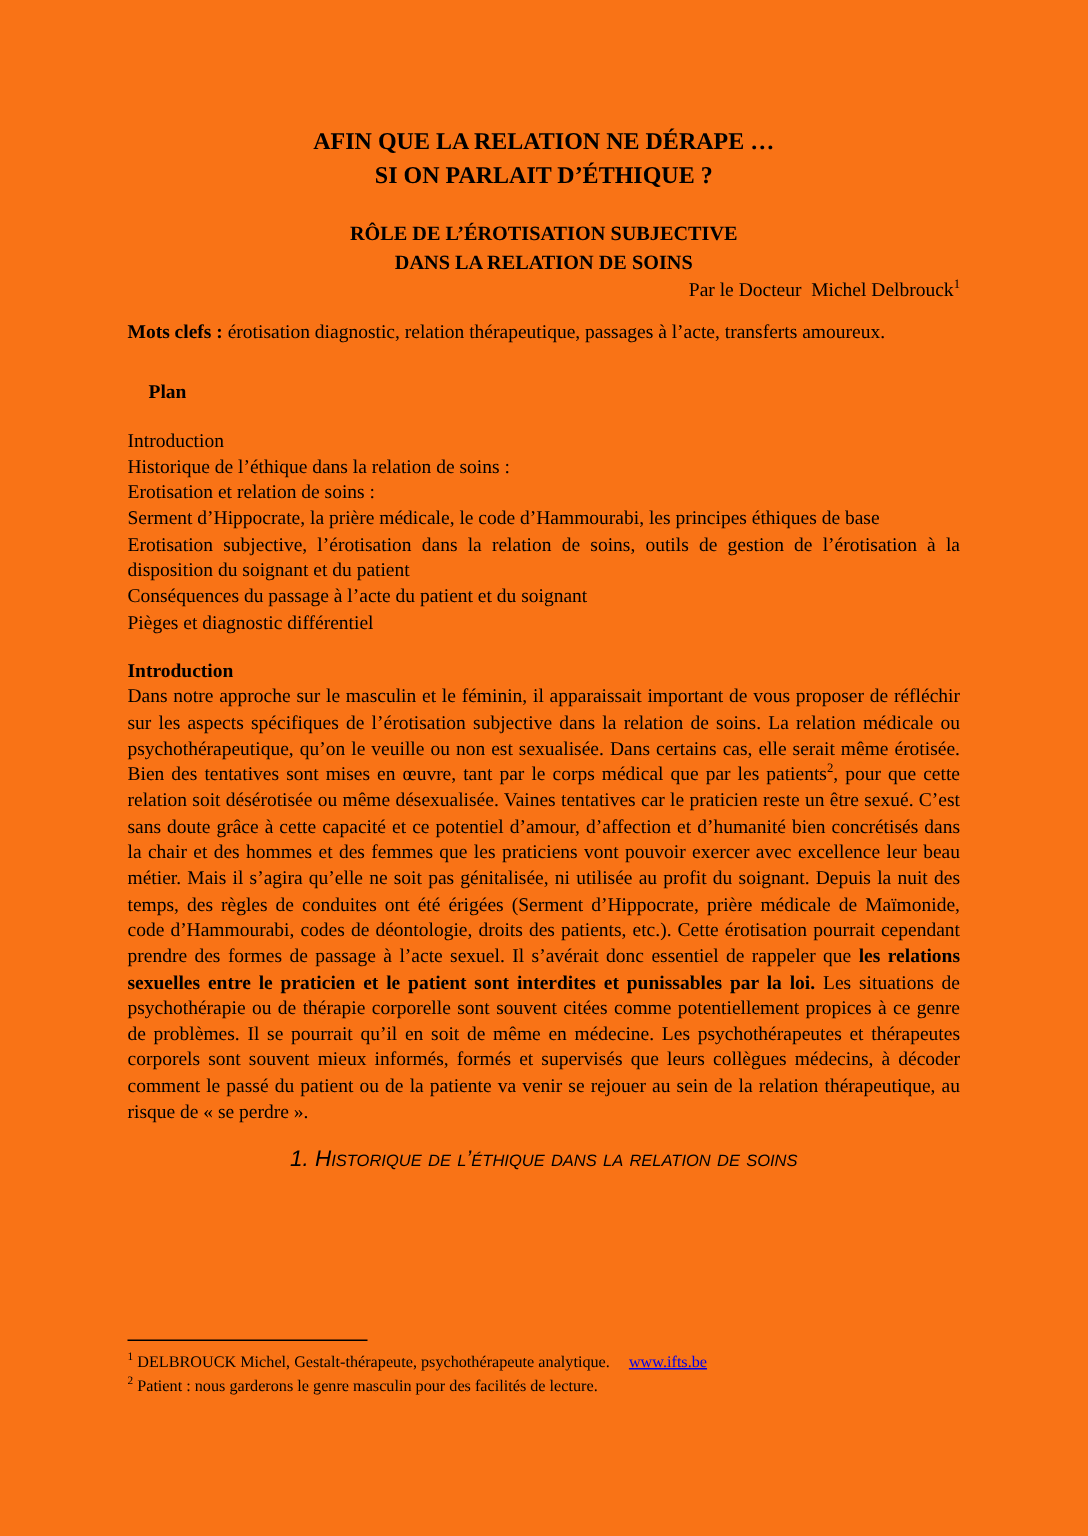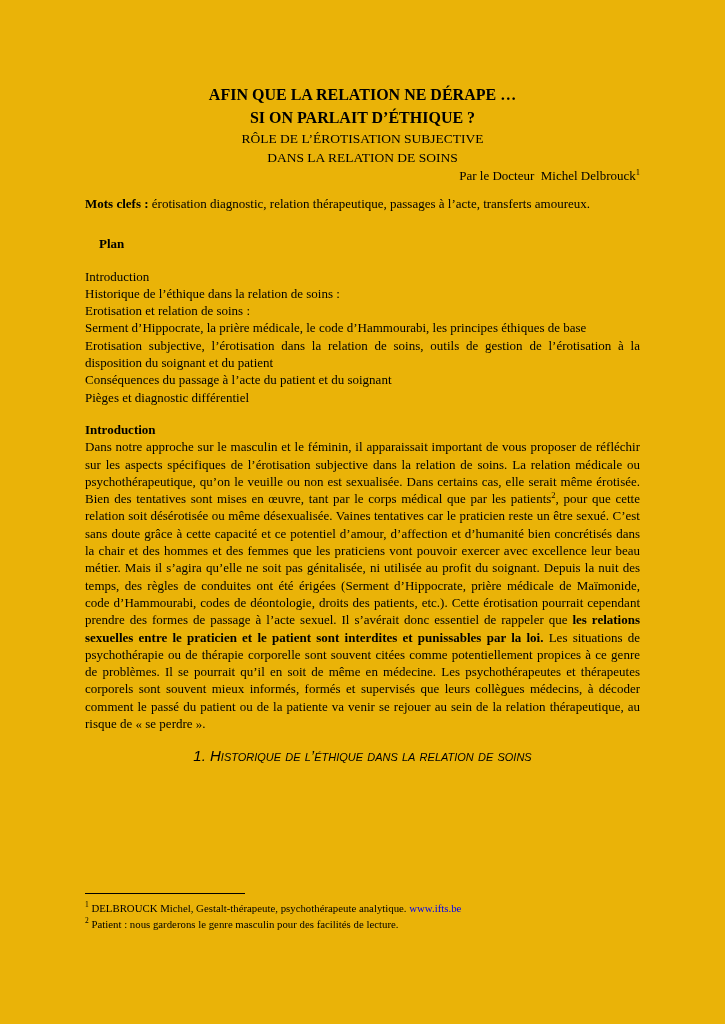--- a/index.html
+++ b/index.html
@@ -1,24 +1,24 @@
 <!DOCTYPE html>
 <html style="--ink: #000000; --link: #0000ee;"><head>
 <meta charset="utf-8">
 <style>
   html,body{margin:0;padding:0;}
   body{background:#ffffff;}
   .page{
-    position:relative;width:725px;height:1024px;background:#eab308;
+    position:relative;width:725px;height:1024px;background:#f97316;
     color:var(--ink,#000);font-family:"Liberation Serif",serif;overflow:hidden;
   }
   .content{position:absolute;left:85px;top:0;width:555px;}
   .title{margin-top:84px;text-align:center;font-weight:bold;font-size:16px;line-height:22.5px;}
   .title span{display:block;}
-  .subtitle{text-align:center;font-weight:normal;font-size:13.5px;line-height:19px;}
+  .subtitle{margin-top:17px;text-align:center;font-weight:bold;font-size:13.5px;line-height:19px;}
   .subtitle span{display:block;}
   .byline{margin-top:0;text-align:right;font-size:13px;line-height:17px;white-space:pre-wrap;}
   .keywords{margin-top:11px;font-size:13px;line-height:17.3px;text-align:justify;}
   .keywords .lead{font-weight:bold;}
   .plan-heading{margin-top:23px;font-size:13px;font-weight:bold;line-height:17.3px;margin-left:14px;}
   .plan{margin-top:15px;font-size:13px;line-height:17.3px;text-align:justify;}
   .plan-item{margin:0;}
   .italic{}
   .intro-heading{margin-top:15px;font-size:13px;font-weight:bold;line-height:17.3px;}
   .body-par{margin:0;font-size:13px;line-height:17.3px;text-align:justify;}
@@ -26,21 +26,21 @@
   sup{font-size:8.5px;line-height:0;vertical-align:super;}
   .section-heading{
     margin-top:14px;text-align:center;
     font-family:"Liberation Sans",sans-serif;font-style:italic;font-size:15px;line-height:20px;
   }
   .sec-text{font-variant:small-caps;text-align:right;}
   .footnotes{position:absolute;left:85px;top:893px;width:555px;font-size:10.8px;line-height:16.2px;}
   .fn-rule{width:160px;border-top:1px solid #000;margin-bottom:6px;}
   .footnote{margin:0;}
   .footnote sup{font-size:7.5px;}
-  a.link{color:var(--link,#0000ee);cursor:pointer;}
+  a.link{color:var(--link,#0000ee);text-decoration:underline;cursor:pointer;margin-left:10px;}
 </style>
 </head>
 <body style="background: rgb(255, 255, 255);">
 
 <div class="page">
   <div class="content">
 
     <div class="title">
       <span>AFIN QUE LA RELATION NE DÉRAPE …</span>
       <span>SI ON PARLAIT D’ÉTHIQUE ?</span>

